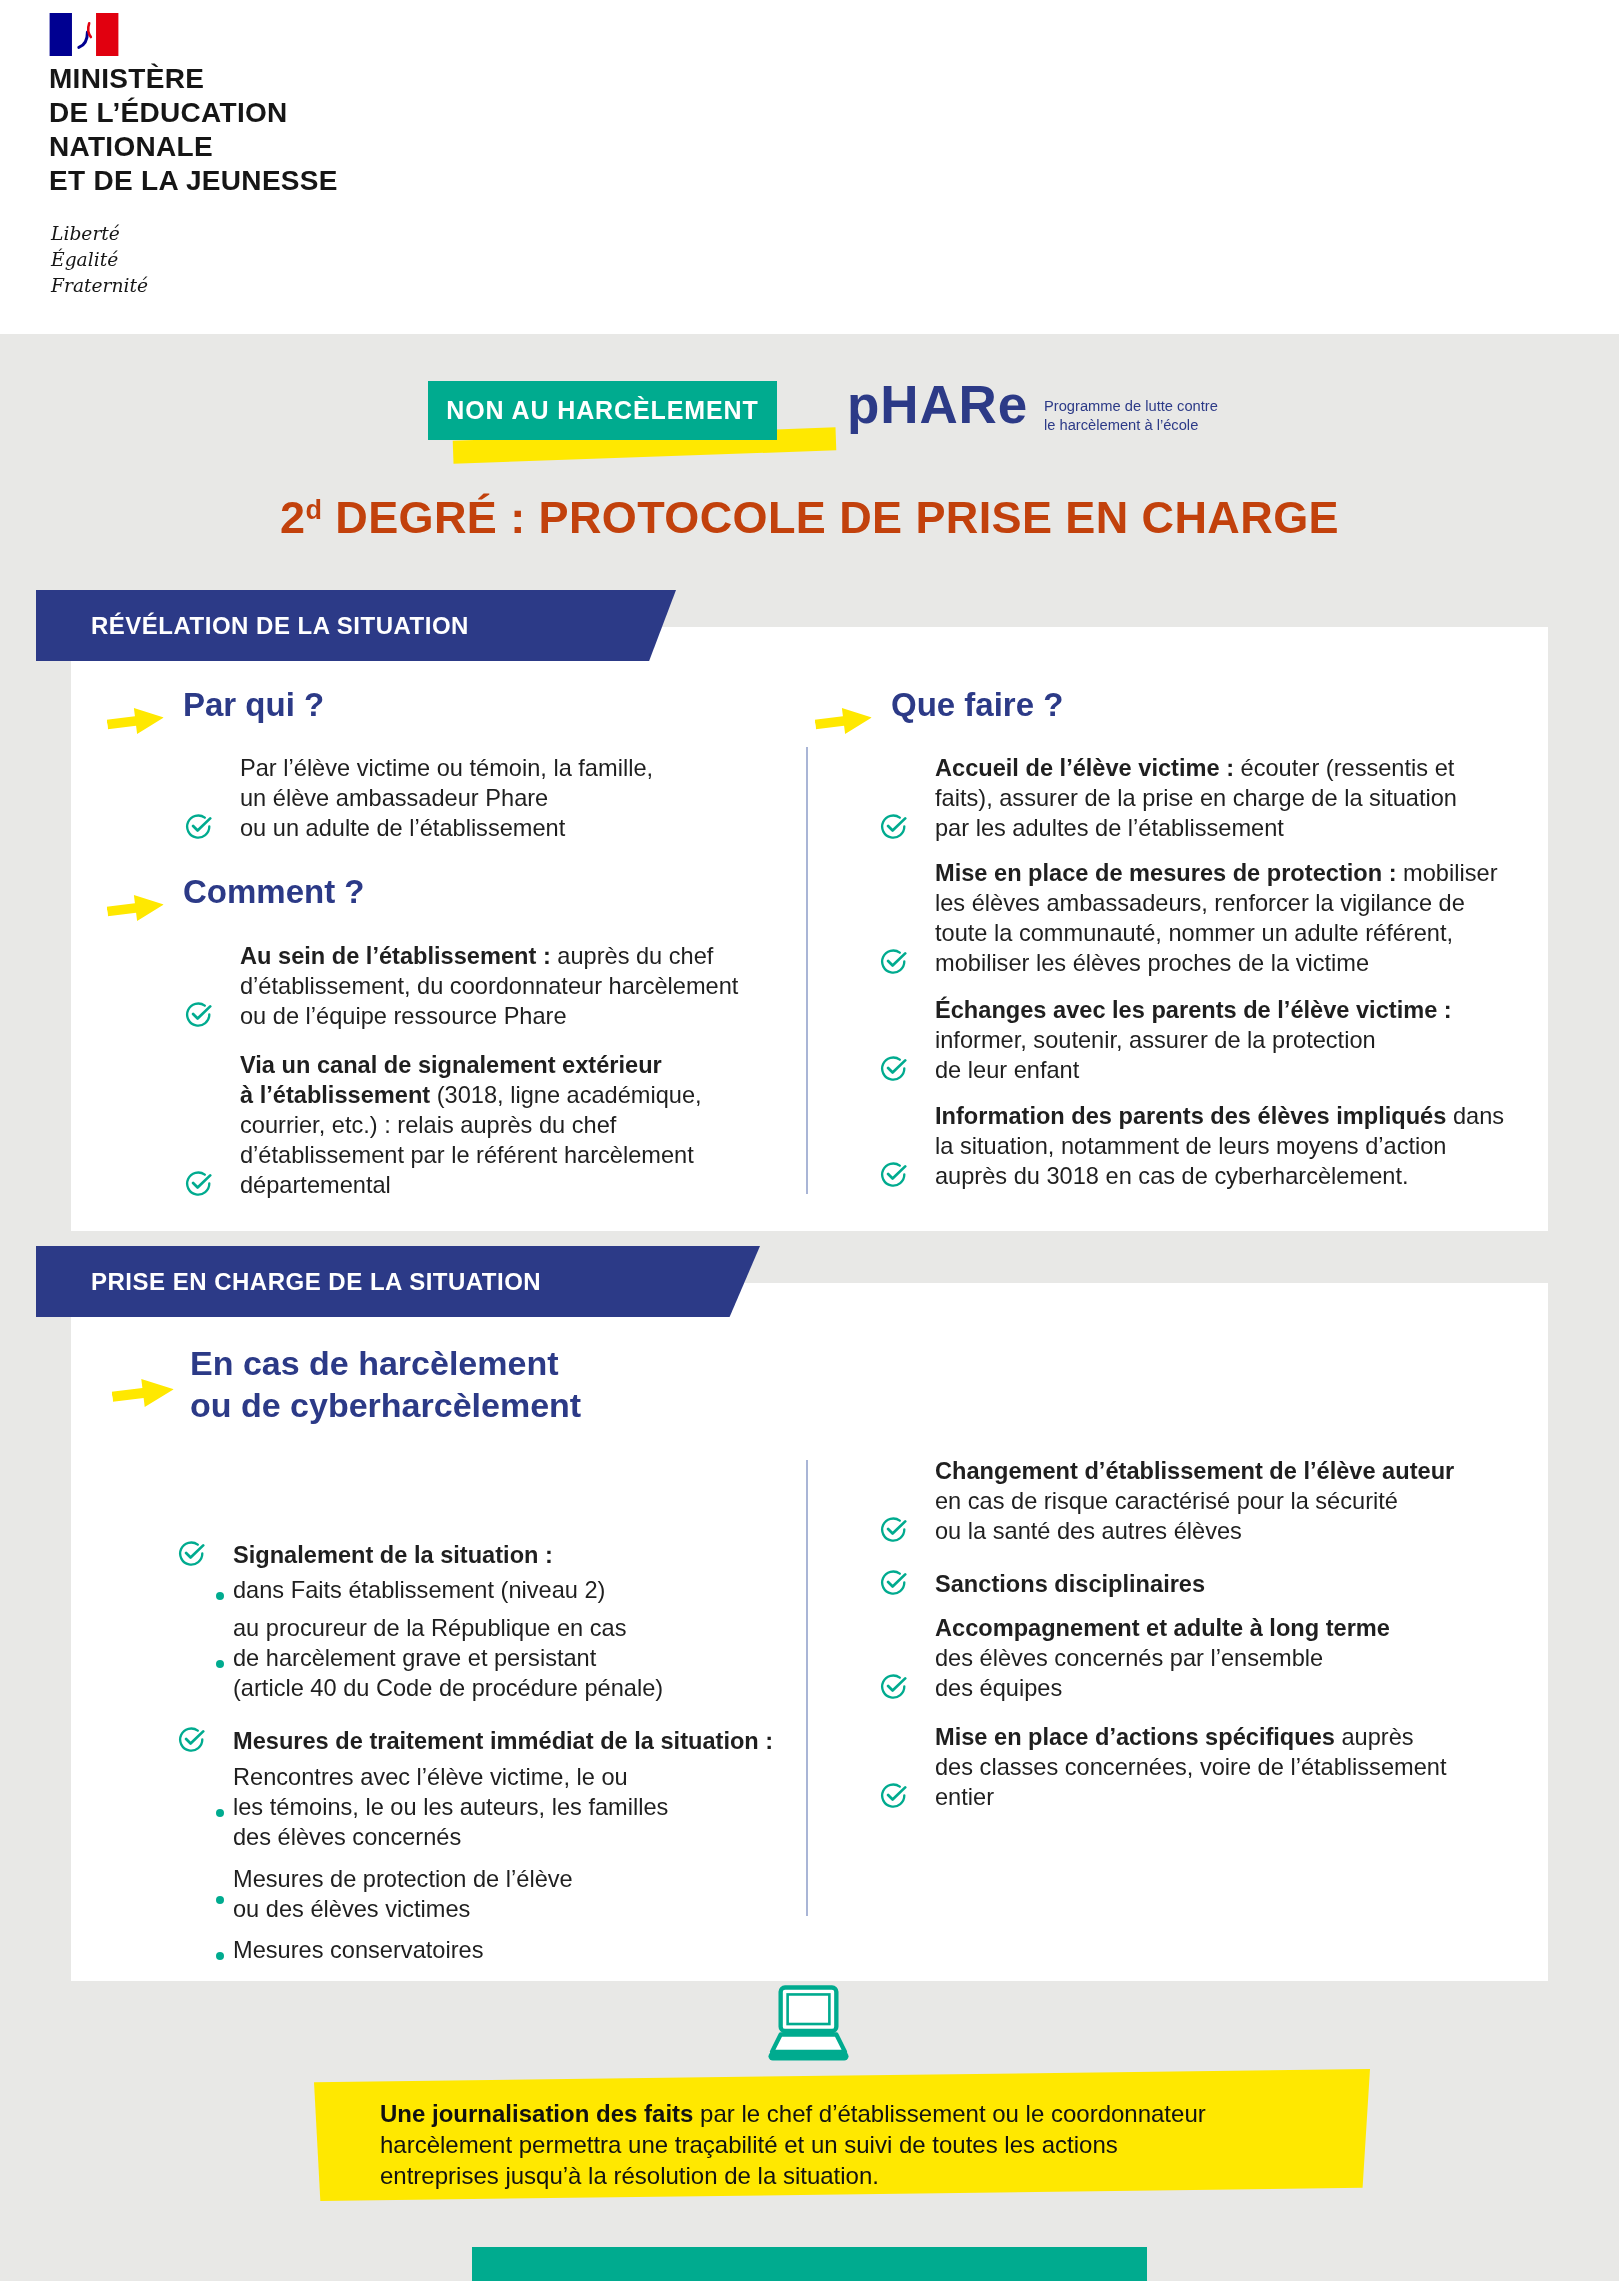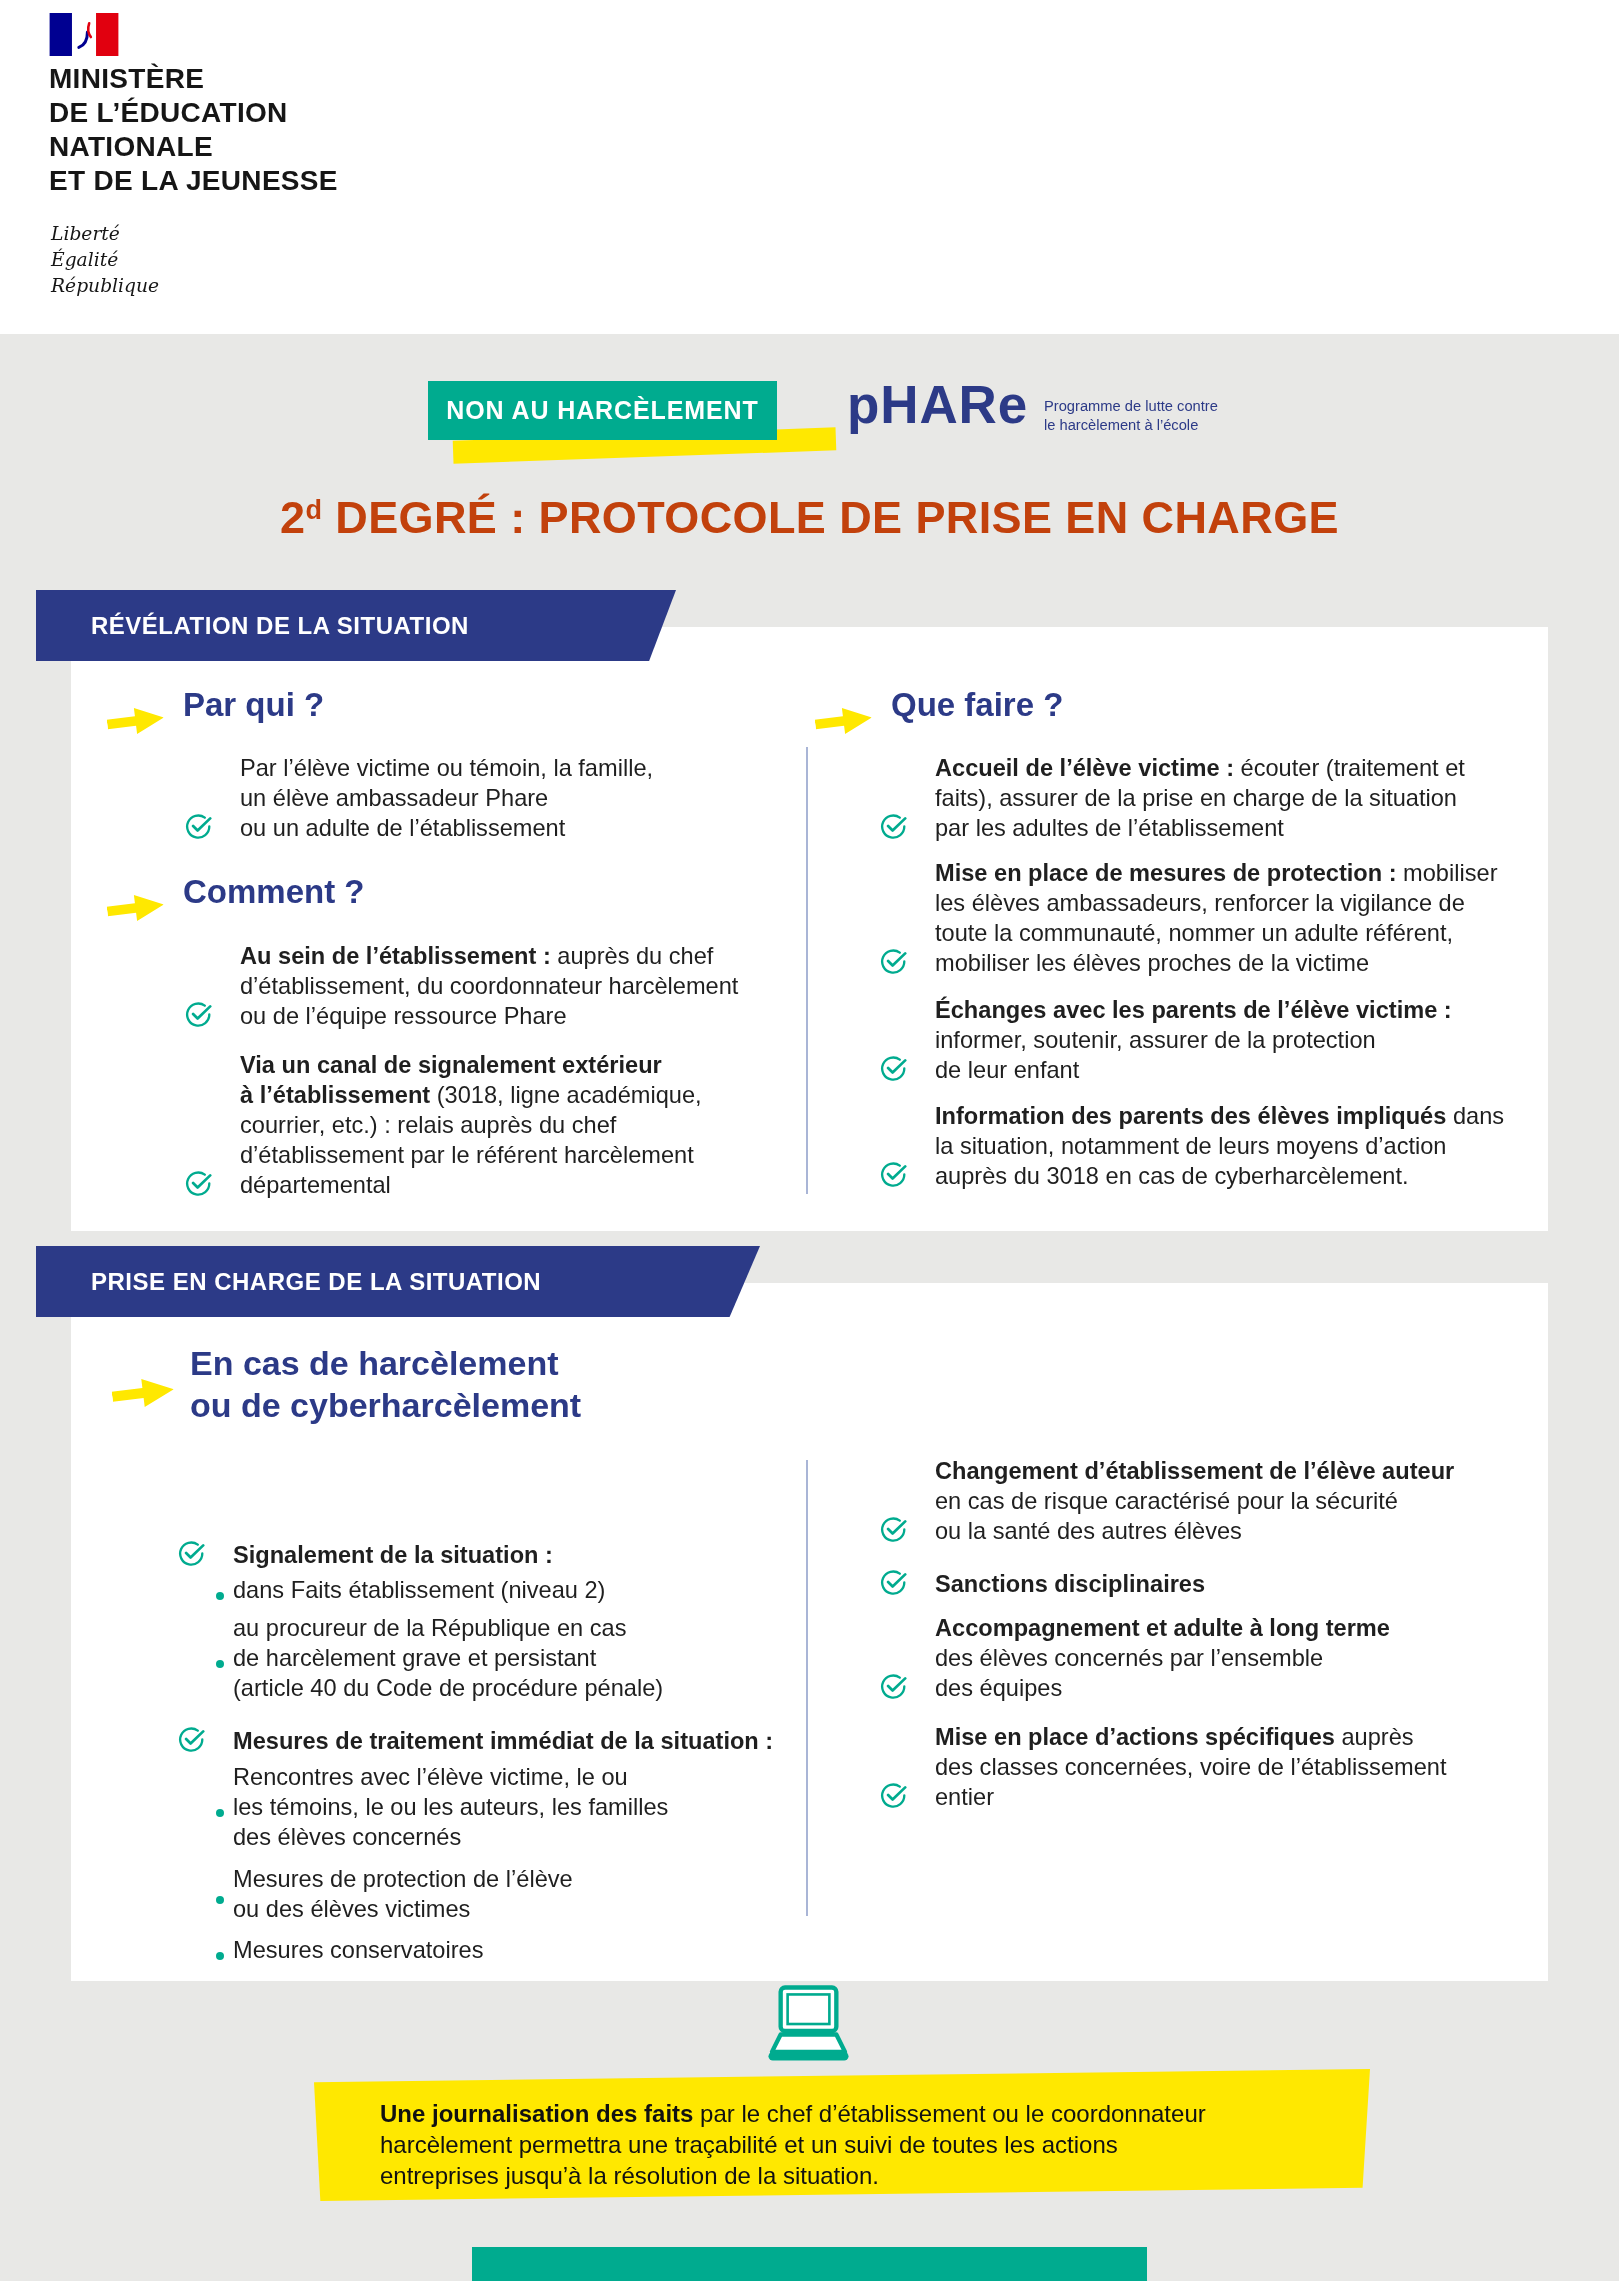--- a/index.html
+++ b/index.html
@@ -50,21 +50,21 @@
       <path d="M34 40c8-3 10-10 10-18" stroke="#000091" stroke-width="3.5" fill="none" stroke-linecap="round"></path>
       <path d="M46 12c-2 6-1 12 2 16" stroke="#e1000f" stroke-width="3" fill="none" stroke-linecap="round"></path>
     </svg>
   </div>
   <div class="abs ministry pre" style="left:49px;top:62px;width:428px">MINISTÈRE
 DE L’ÉDUCATION
 NATIONALE
 ET DE LA JEUNESSE</div>
   <div class="abs motto pre" style="left:51px;top:221px">Liberté
 Égalité
-République</div>
+Fraternité</div>
 
   <div class="abs gray-bg" style="left:0;top:334px;width:1619px;height:1947px"></div>
 
   <div class="abs swoosh" style="left:453px;top:434px;width:383px;height:23px"></div>
   <div class="abs badge" style="left:428px;top:381px;width:349px;height:59px">NON AU HARCÈLEMENT</div>
   <div class="abs phare" style="left:847px;top:374px">pHARe</div>
   <div class="abs phare-tag pre" style="left:1044px;top:397px">Programme de lutte contre
 le harcèlement à l’école</div>
 
   <div class="abs main-title" style="left:0;top:492px"><span>2</span><span class="sup">d</span><span> DEGRÉ : PROTOCOLE DE PRISE EN CHARGE</span></div>
@@ -113,21 +113,21 @@
   <div class="abs divider" style="left:806px;top:747px;width:1.8px;height:447px"></div>
 
   <div class="abs arrow" style="left:815px;top:706px;width:57px;height:30px"></div>
   <div class="abs h-blue" style="left:891px;top:686px">Que faire ?</div>
 
   <div class="abs check-item" style="left:880px;top:753px">
     <span class="ic"><svg width="27" height="27" viewBox="0 0 30 30">
           <path d="M27 15a12.3 12.3 0 1 1-5-9.8" fill="none" stroke="#00ab8f" stroke-width="2.6" stroke-linecap="round"></path>
           <path d="M9 14.5l5 5L28 6" fill="none" stroke="#00ab8f" stroke-width="3" stroke-linecap="round" stroke-linejoin="round"></path>
         </svg></span>
-    <p class="body-text pre" style="width:624px"><b>Accueil de l’élève victime :</b><span> écouter (traitement et
+    <p class="body-text pre" style="width:624px"><b>Accueil de l’élève victime :</b><span> écouter (ressentis et
 faits), assurer de la prise en charge de la situation
 par les adultes de l’établissement</span></p>
   </div>
 
   <div class="abs check-item" style="left:880px;top:858px">
     <span class="ic"><svg width="27" height="27" viewBox="0 0 30 30">
           <path d="M27 15a12.3 12.3 0 1 1-5-9.8" fill="none" stroke="#00ab8f" stroke-width="2.6" stroke-linecap="round"></path>
           <path d="M9 14.5l5 5L28 6" fill="none" stroke="#00ab8f" stroke-width="3" stroke-linecap="round" stroke-linejoin="round"></path>
         </svg></span>
     <p class="body-text pre" style="width:624px"><b>Mise en place de mesures de protection :</b><span> mobiliser

